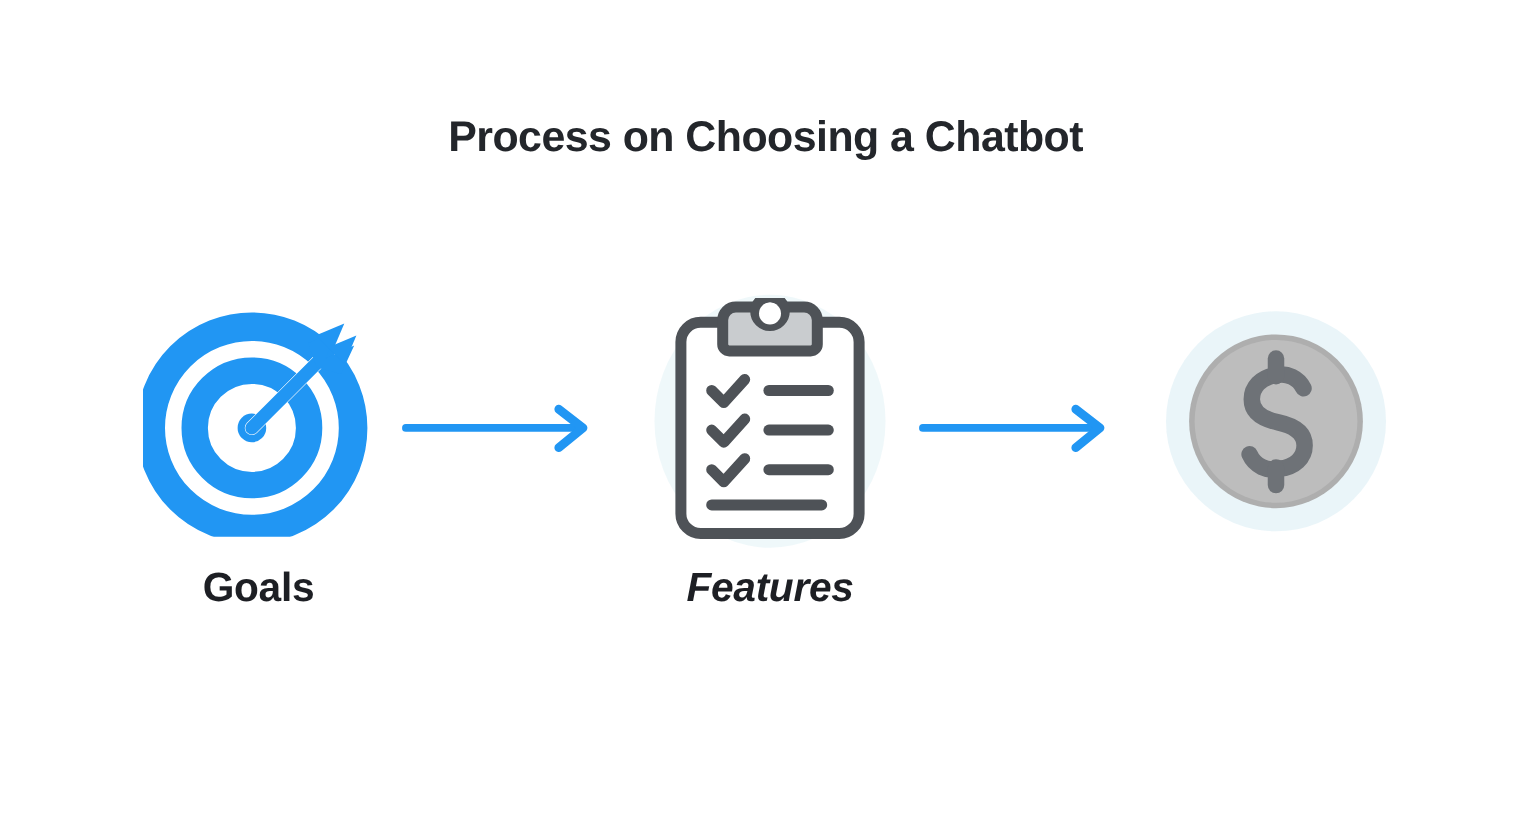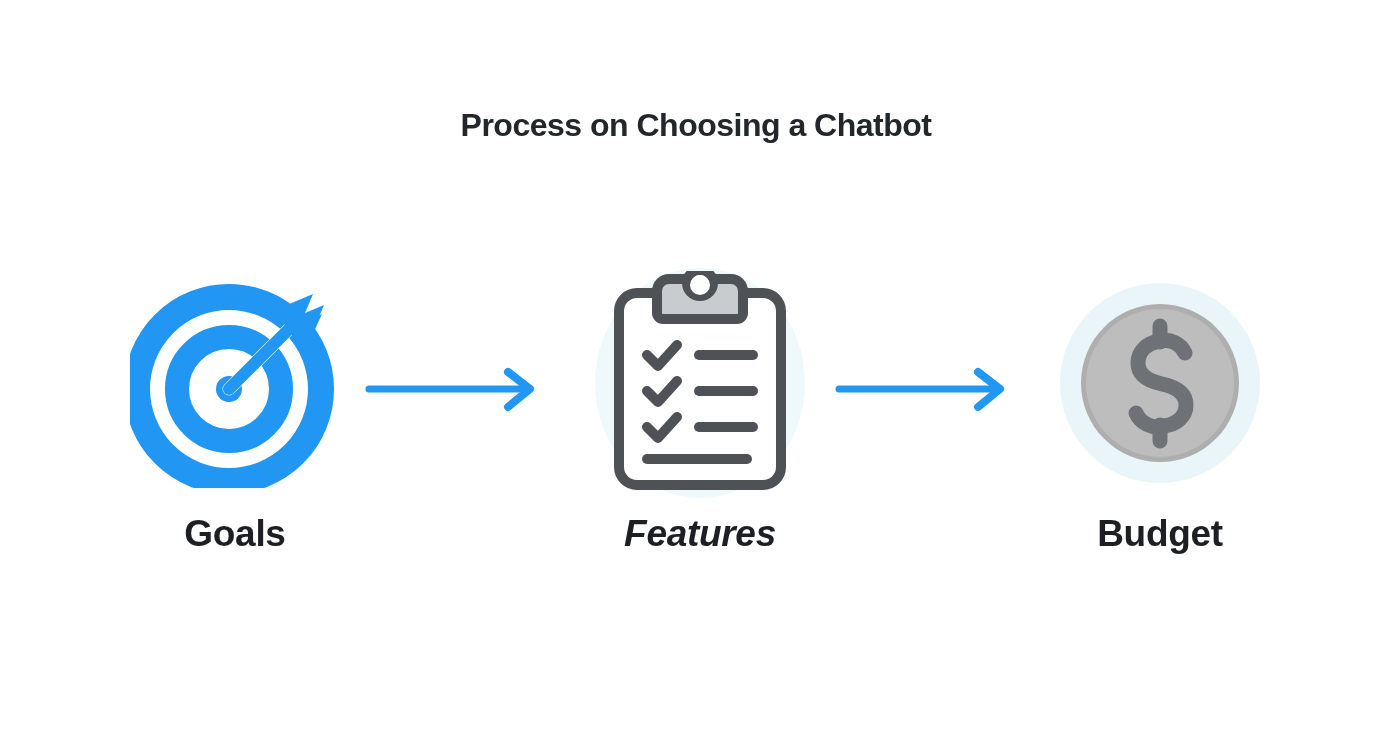--- a/index.html
+++ b/index.html
@@ -21,21 +21,21 @@
     background: #ffffff;
   }
 
   
   .title {
     position: absolute;
     top: 92px;
     left: 0;
     width: 1392px;
     text-align: center;
-    font-size: 32px;
+    font-size: 39px;
     font-weight: 700;
     letter-spacing: -0.5px;
     color: #23262b;
     line-height: 66px;
     white-space: nowrap;
   }
 
   
   .flow {
     position: absolute;
@@ -194,17 +194,16 @@
 
           <g fill="none" stroke="#6e7277" stroke-width="15" stroke-linecap="round" stroke-linejoin="round">
             <path d="M110 55 a22 22 0 0 0 -25 -12 c-14 2 -22 11 -22 22
                      c0 12 10 18 24 21 c14 3 24 9 24 21
                      c0 11 -9 20 -23 21 a23 23 0 0 1 -27 -13"></path>
             <line x1="85" y1="28" x2="85" y2="44"></line>
             <line x1="85" y1="127" x2="85" y2="143"></line>
           </g>
         </svg>
       </div>
-      <div class="step-label">Budget</div>
     </div>
 
   </div>
 </div>
 
 </body></html>

